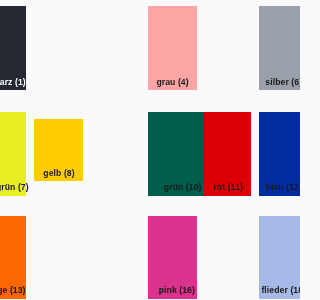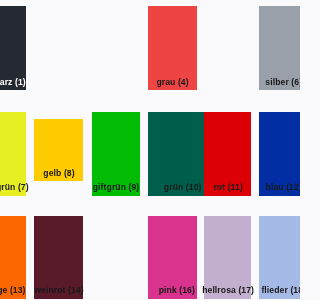--- a/index.html
+++ b/index.html
@@ -33,52 +33,43 @@
     border:1.4px solid #4a4a4a;
   }
 </style>
 </head>
 <body style="background: rgb(250, 250, 252);">
 
 <div id="grid">
     <div class="swatch" style="left: -22.7px; top: 5.8px; width: 48.7px; height: 84.7px; background: rgb(37, 42, 50);">
       <div class="label" style="margin-left: 0.4px; bottom: 3.4px; color: rgb(255, 255, 255);">schwarz (1)</div>
     </div>
-    <div class="swatch" style="left: 148px; top: 5.8px; width: 48.7px; height: 84.7px; background: #ef4444;">
+    <div class="swatch" style="left: 148px; top: 5.8px; width: 48.7px; height: 84.7px; background: #fca5a5;">
       <div class="label" style="margin-left: 0.4px; bottom: 3.4px; color: rgb(25, 25, 25);">grau (4)</div>
     </div>
     <div class="swatch" style="left: 259.3px; top: 5.8px; width: 48.5px; height: 84.7px; background: rgb(153, 160, 170);">
       <div class="label" style="margin-left: 0.4px; bottom: 3.4px; color: rgb(25, 25, 25);">silber (6)</div>
     </div>
     <div class="swatch" style="left: -22.7px; top: 112.4px; width: 48.7px; height: 83.4px; background: rgb(231, 238, 33);">
       <div class="label" style="margin-left: 0.4px; bottom: 3.4px; color: rgb(25, 25, 25);">neongrün (7)</div>
     </div>
     <div class="swatch" style="left: 34.3px; top: 119px; width: 49.1px; height: 62px; background: rgb(255, 204, 0);">
       <div class="label" style="margin-left: 0.4px; bottom: 3.4px; color: rgb(25, 25, 25);">gelb (8)</div>
-    </div>
-    <div class="swatch" style="left: 91.8px; top: 112.4px; width: 48.1px; height: 83.4px; background: rgb(0, 188, 5);">
-      <div class="label" style="margin-left: 0.4px; bottom: 3.4px; color: rgb(25, 25, 25);">giftgrün (9)</div>
     </div>
     <div class="swatch" style="left: 148px; top: 112.4px; width: 69px; height: 83.4px; background: rgb(0, 95, 76);">
       <div class="label" style="margin-left: 0.4px; bottom: 3.4px; color: rgb(25, 25, 25);">grün (10)</div>
     </div>
     <div class="swatch" style="left: 204.4px; top: 112.4px; width: 47.1px; height: 83.4px; background: rgb(220, 0, 6); text-decoration: underline;">
       <div class="label" style="margin-left: 0.4px; bottom: 3.4px; color: rgb(25, 25, 25);">rot (11)</div>
     </div>
     <div class="swatch" style="left: 259.3px; top: 112.4px; width: 48.5px; height: 83.4px; background: rgb(3, 46, 163);">
       <div class="label" style="margin-left: 0.4px; bottom: 3.4px; color: rgb(25, 25, 25);">blau (12)</div>
     </div>
     <div class="swatch" style="left: -22.7px; top: 216.1px; width: 48.7px; height: 82.6px; background: rgb(253, 103, 1);">
       <div class="label" style="margin-left: 0.4px; bottom: 3.4px; color: rgb(25, 25, 25);">orange (13)</div>
     </div>
-    <div class="swatch" style="left: 34.3px; top: 216.1px; width: 49.1px; height: 82.6px; background: rgb(89, 26, 42);">
-      <div class="label" style="margin-left: 0.4px; bottom: 3.4px; color: rgb(25, 25, 25);">weinrot (14)</div>
-    </div>
     <div class="swatch" style="left: 148px; top: 216.1px; width: 48.7px; height: 82.6px; background: rgb(217, 51, 142);">
       <div class="label" style="margin-left: 9px; bottom: 3.4px; color: rgb(25, 25, 25);">pink (16)</div>
-    </div>
-    <div class="swatch" style="left: 204.4px; top: 216.1px; width: 47.1px; height: 82.6px; background: rgb(195, 175, 207);">
-      <div class="label" style="margin-left: 0.4px; bottom: 3.4px; color: rgb(25, 25, 25);">hellrosa (17)</div>
     </div>
     <div class="swatch" style="left: 259.3px; top: 216.1px; width: 48.5px; height: 82.6px; background: rgb(166, 186, 231);">
       <div class="label" style="margin-left: 0.4px; bottom: 3.4px; color: rgb(25, 25, 25);">flieder (18)</div>
     </div>
   </div>
 
 </body></html>

